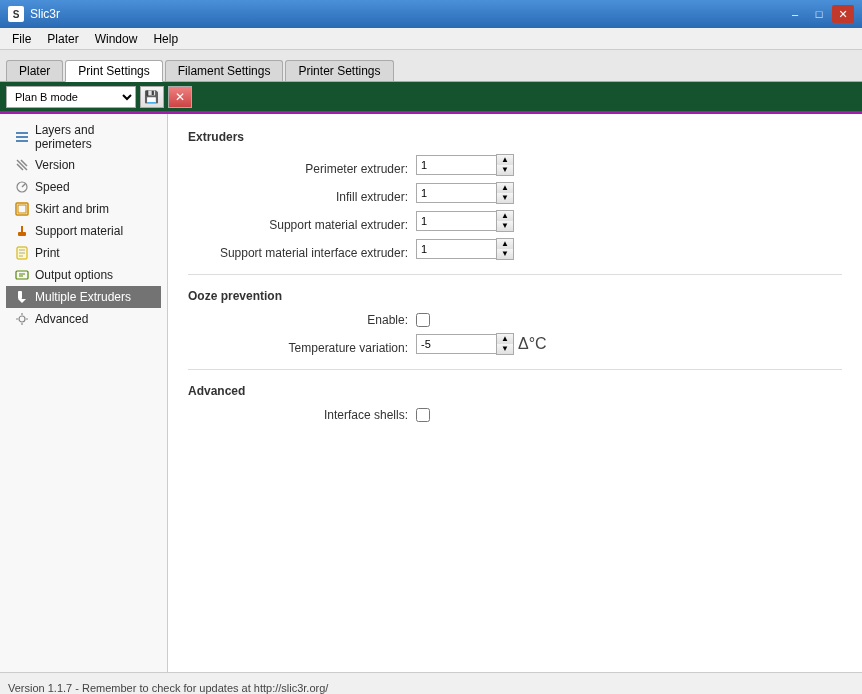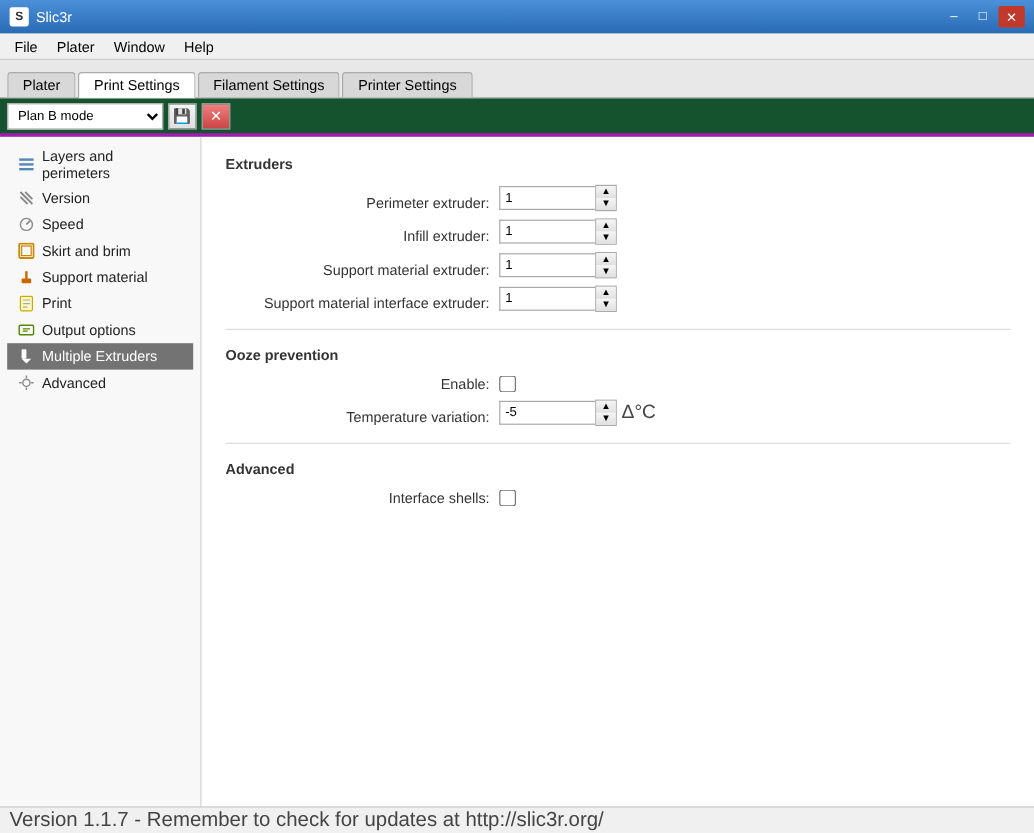--- a/index.html
+++ b/index.html
@@ -256,23 +256,23 @@
       color: #444;
       margin-left: 4px;
     }
 
     
     .status-bar {
       height: 22px;
       background: #f0f0f0;
       border-top: 1px solid #ccc;
       display: flex;
-      align-items: flex-start;
+      align-items: flex-end;
       padding: 0 8px;
-      font-size: 17px;
+      font-size: 11px;
       color: #444;
       position: absolute;
       bottom: 0;
       left: 0;
       right: 0;
     }
   </style>
 </head>
 <body>
 

